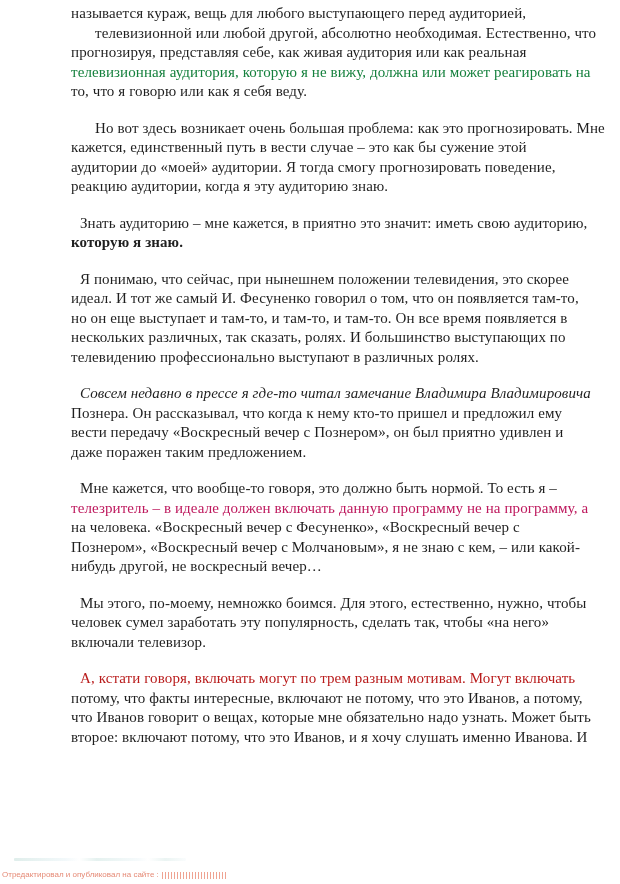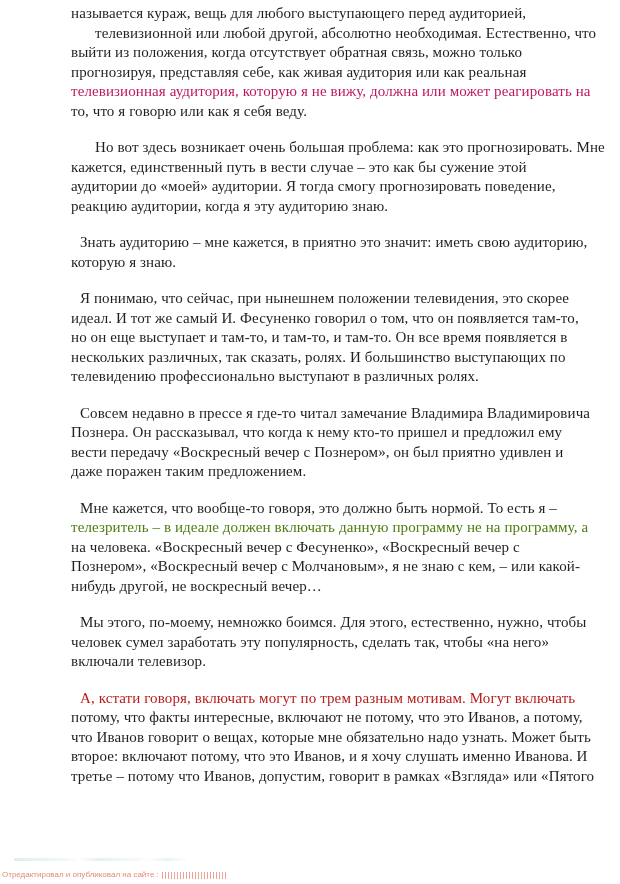--- a/index.html
+++ b/index.html
@@ -85,66 +85,64 @@
 </head>
 <body>
 
 <div class="page">
 
   <main class="text-block">
 
   <div class="para">
         <div class="line" style="color: rgb(31, 31, 31);">называется кураж, вещь для любого выступающего перед аудиторией,</div>
         <div class="line" style="color: rgb(31, 31, 31); margin-left: 24px;">телевизионной или любой другой, абсолютно необходимая. Естественно, что</div>
-        <div class="line" style="color: rgb(31, 31, 31);">выйти из положения, когда отсутствует обратная связь, можно только</div>
         <div class="line" style="color: rgb(31, 31, 31);">прогнозируя, представляя себе, как живая аудитория или как реальная</div>
-        <div class="line" style="color: #be185d;">телевизионная аудитория, которую я не вижу, должна или может реагировать на</div>
+        <div class="line" style="color: #15803d;">телевизионная аудитория, которую я не вижу, должна или может реагировать на</div>
         <div class="line" style="color: rgb(31, 31, 31);">то, что я говорю или как я себя веду.</div>
       </div>
       <div class="para indent">
         <div class="line" style="color: rgb(31, 31, 31); text-align: center;">Но вот здесь возникает очень большая проблема: как это прогнозировать. Мне</div>
         <div class="line" style="color: rgb(31, 31, 31);">кажется, единственный путь в вести случае – это как бы сужение этой</div>
         <div class="line" style="color: rgb(31, 31, 31);">аудитории до «моей» аудитории. Я тогда смогу прогнозировать поведение,</div>
         <div class="line" style="color: rgb(31, 31, 31);">реакцию аудитории, когда я эту аудиторию знаю.</div>
       </div>
       <div class="para indent">
         <div class="line" style="color: rgb(31, 31, 31);">Знать аудиторию – мне кажется, в приятно это значит: иметь свою аудиторию,</div>
-        <div class="line" style="color: rgb(31, 31, 31);">которую я знаю.</div>
+        <div class="line" style="color: rgb(31, 31, 31); font-weight: bold;">которую я знаю.</div>
       </div>
       <div class="para indent">
         <div class="line" style="color: rgb(31, 31, 31);">Я понимаю, что сейчас, при нынешнем положении телевидения, это скорее</div>
         <div class="line" style="color: rgb(31, 31, 31);">идеал. И тот же самый И. Фесуненко говорил о том, что он появляется там-то,</div>
         <div class="line" style="color: rgb(31, 31, 31);">но он еще выступает и там-то, и там-то, и там-то. Он все время появляется в</div>
         <div class="line" style="color: rgb(31, 31, 31);">нескольких различных, так сказать, ролях. И большинство выступающих по</div>
         <div class="line" style="color: rgb(31, 31, 31);">телевидению профессионально выступают в различных ролях.</div>
       </div>
       <div class="para indent">
-        <div class="line" style="color: rgb(31, 31, 31);">Совсем недавно в прессе я где-то читал замечание Владимира Владимировича</div>
+        <div class="line" style="color: rgb(31, 31, 31); font-style: italic;">Совсем недавно в прессе я где-то читал замечание Владимира Владимировича</div>
         <div class="line" style="color: rgb(31, 31, 31);">Познера. Он рассказывал, что когда к нему кто-то пришел и предложил ему</div>
         <div class="line" style="color: rgb(31, 31, 31);">вести передачу «Воскресный вечер с Познером», он был приятно удивлен и</div>
         <div class="line" style="color: rgb(31, 31, 31);">даже поражен таким предложением.</div>
       </div>
       <div class="para indent">
         <div class="line" style="color: rgb(31, 31, 31);">Мне кажется, что вообще-то говоря, это должно быть нормой. То есть я –</div>
-        <div class="line" style="color: #4d7c0f;">телезритель – в идеале должен включать данную программу не на программу, а</div>
+        <div class="line" style="color: #be185d;">телезритель – в идеале должен включать данную программу не на программу, а</div>
         <div class="line" style="color: rgb(31, 31, 31);">на человека. «Воскресный вечер с Фесуненко», «Воскресный вечер с</div>
         <div class="line" style="color: rgb(31, 31, 31);">Познером», «Воскресный вечер с Молчановым», я не знаю с кем, – или какой-</div>
         <div class="line" style="color: rgb(31, 31, 31);">нибудь другой, не воскресный вечер…</div>
       </div>
       <div class="para indent">
         <div class="line" style="color: rgb(31, 31, 31);">Мы этого, по-моему, немножко боимся. Для этого, естественно, нужно, чтобы</div>
         <div class="line" style="color: rgb(31, 31, 31);">человек сумел заработать эту популярность, сделать так, чтобы «на него»</div>
         <div class="line" style="color: rgb(31, 31, 31);">включали телевизор.</div>
       </div>
       <div class="para indent">
         <div class="line" style="color: #b91c1c;">А, кстати говоря, включать могут по трем разным мотивам. Могут включать</div>
         <div class="line" style="color: rgb(31, 31, 31);">потому, что факты интересные, включают не потому, что это Иванов, а потому,</div>
         <div class="line" style="color: rgb(31, 31, 31);">что Иванов говорит о вещах, которые мне обязательно надо узнать. Может быть</div>
         <div class="line" style="color: rgb(31, 31, 31);">второе: включают потому, что это Иванов, и я хочу слушать именно Иванова. И</div>
-        <div class="line" style="color: rgb(31, 31, 31);">третье – потому что Иванов, допустим, говорит в рамках «Взгляда» или «Пятого</div>
       </div>
     </main>
 
   <div class="redaction-smear"></div>
 
   <div class="watermark" style="color: rgb(229, 138, 118);">
     <span>Отредактировал и опубликовал на сайте :</span><span class="barcode">PRESSI ( HERSON )</span>
   </div>
 
 </div>

